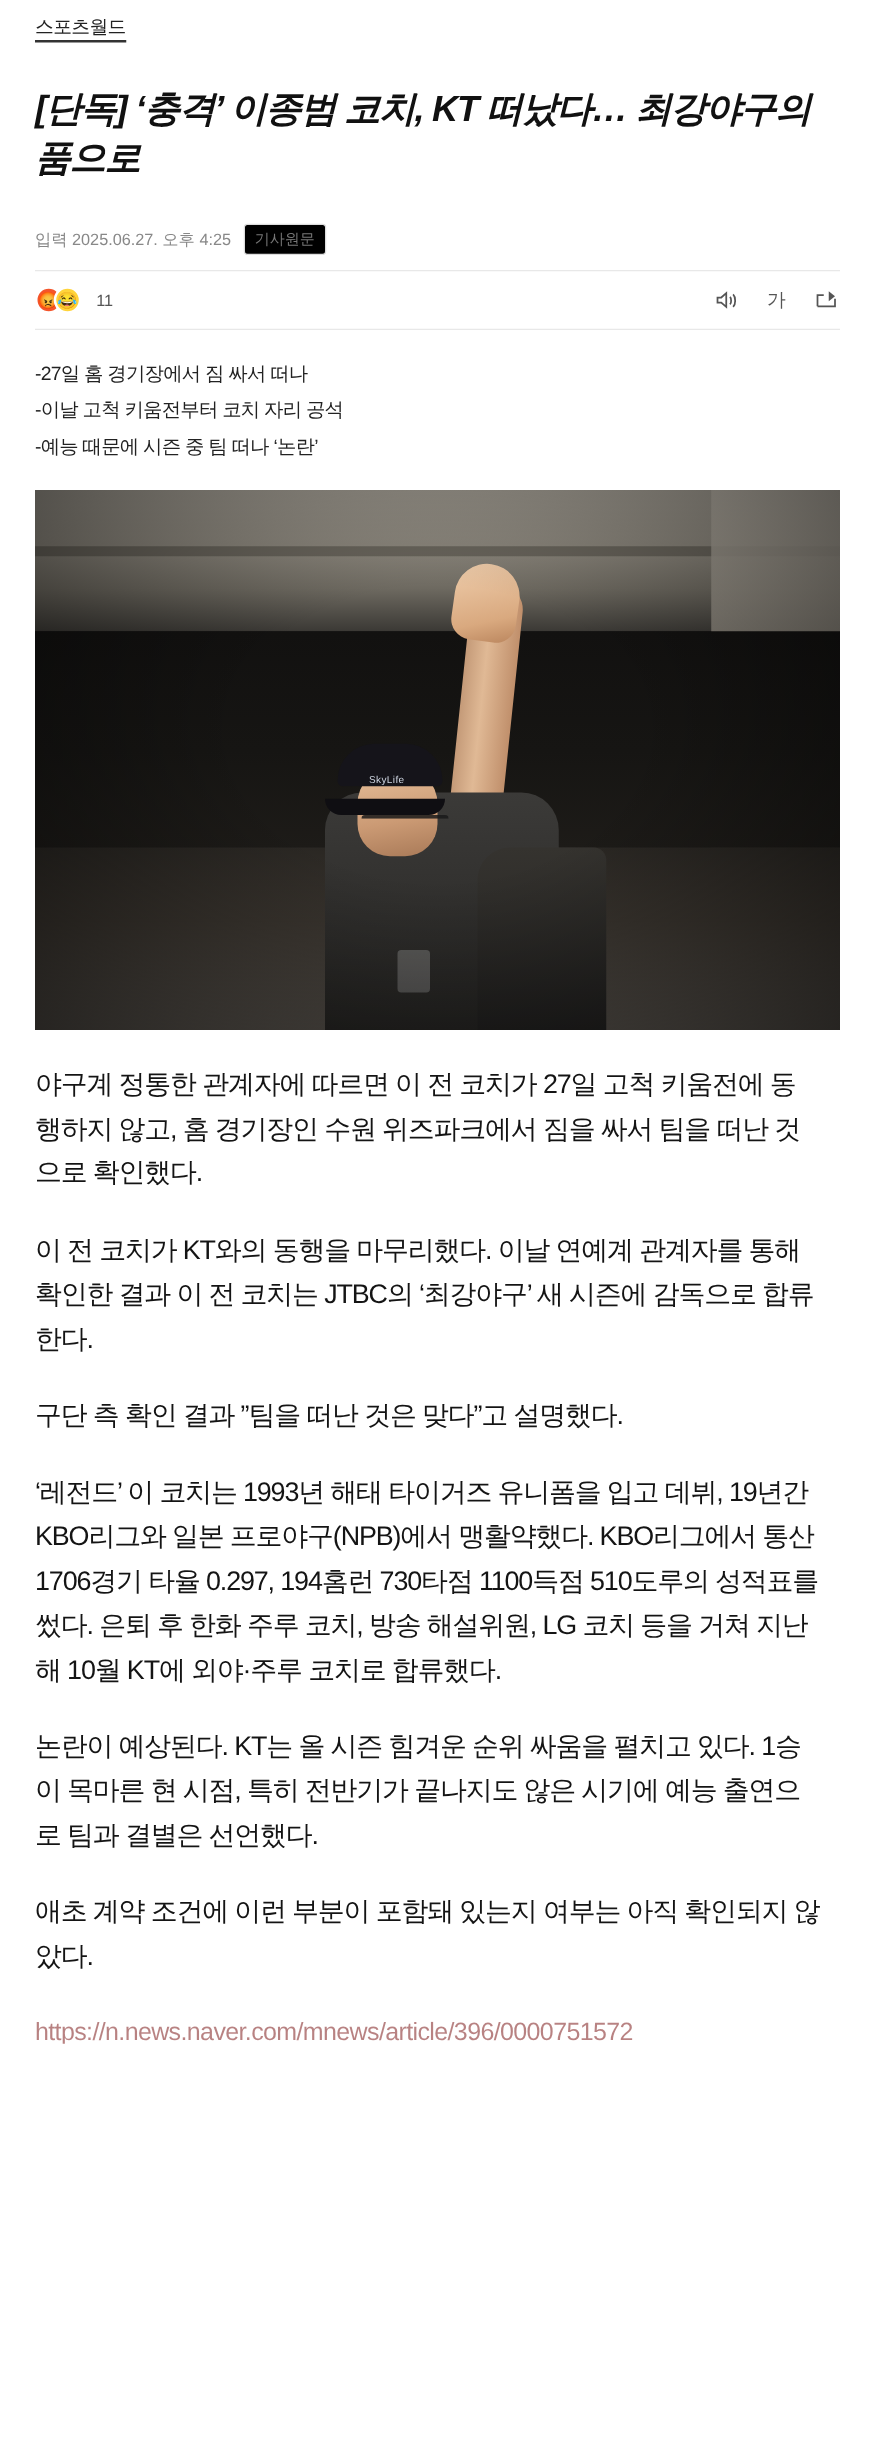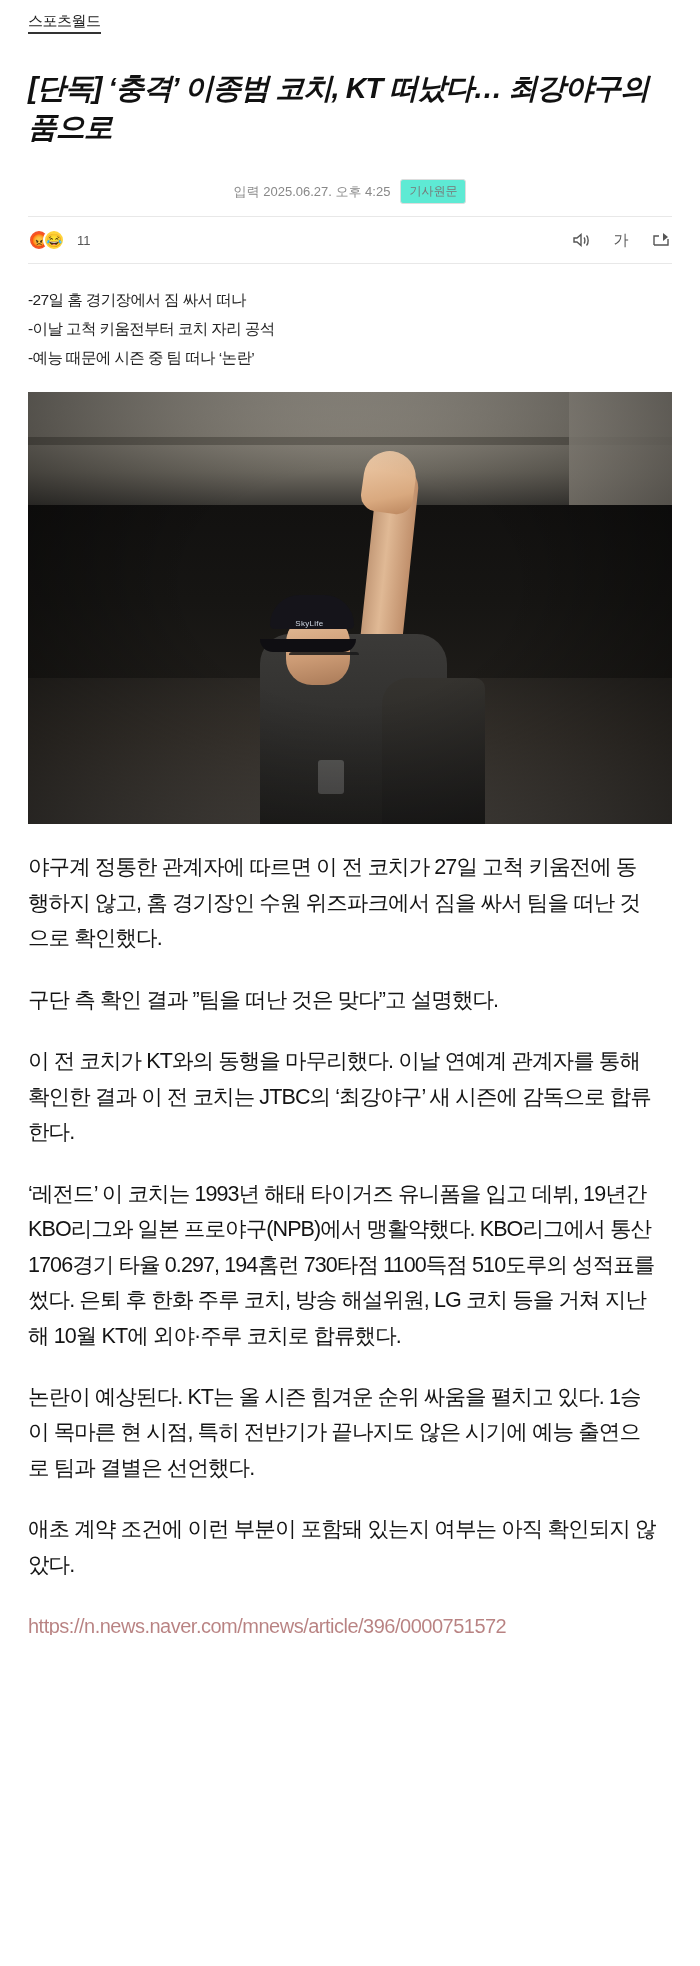--- a/index.html
+++ b/index.html
@@ -39,33 +39,32 @@
     font-weight: bold;
     color: #111;
     letter-spacing: -1px;
     font-style: italic;
   }
   .meta-row {
     padding: 14px 28px 0 28px;
     display: flex;
     align-items: center;
     gap: 10px;
-    justify-content: center;
   }
   .meta-date {
     font-size: 13px;
     color: #888;
   }
   .meta-source {
     font-size: 12px;
     color: #777;
     border: 1px solid #ddd;
     border-radius: 3px;
     padding: 3px 8px;
-    background: #5eead4;
+    background: #000000;
   }
   .divider {
     height: 1px;
     background: #e8e8e8;
     margin: 12px 28px 0 28px;
   }
   .reaction-row {
     padding: 12px 28px 12px 28px;
     display: flex;
     align-items: center;
@@ -326,22 +325,22 @@
       <div class="ph-brim"></div>
       <div class="ph-caplogo">SkyLife</div>
       <div class="ph-glasses"></div>
       <div class="ph-jersey-num"></div>
       <div class="ph-vignette"></div>
     </div>
   </div>
 
   <div class="body-copy">
     <p>야구계 정통한 관계자에 따르면 이 전 코치가 27일 고척 키움전에 동행하지 않고, 홈 경기장인 수원 위즈파크에서 짐을 싸서 팀을 떠난 것으로 확인했다.</p>
+    <p>이 전 코치가 KT와의 동행을 마무리했다. 이날 연예계 관계자를 통해 확인한 결과 이 전 코치는 JTBC의 ‘최강야구’ 새 시즌에 감독으로 합류한다.</p>
     <p>구단 측 확인 결과 ”팀을 떠난 것은 맞다”고 설명했다.</p>
-    <p>이 전 코치가 KT와의 동행을 마무리했다. 이날 연예계 관계자를 통해 확인한 결과 이 전 코치는 JTBC의 ‘최강야구’ 새 시즌에 감독으로 합류한다.</p>
     <p>‘레전드’ 이 코치는 1993년 해태 타이거즈 유니폼을 입고 데뷔, 19년간 KBO리그와 일본 프로야구(NPB)에서 맹활약했다. KBO리그에서 통산 1706경기 타율 0.297, 194홈런 730타점 1100득점 510도루의 성적표를 썼다. 은퇴 후 한화 주루 코치, 방송 해설위원, LG 코치 등을 거쳐 지난해 10월 KT에 외야·주루 코치로 합류했다.</p>
     <p>논란이 예상된다. KT는 올 시즌 힘겨운 순위 싸움을 펼치고 있다. 1승이 목마른 현 시점, 특히 전반기가 끝나지도 않은 시기에 예능 출연으로 팀과 결별은 선언했다.</p>
     <p>애초 계약 조건에 이런 부분이 포함돼 있는지 여부는 아직 확인되지 않았다.</p>
   </div>
 
   <div class="tail-link">https://n.news.naver.com/mnews/article/396/0000751572</div>
 
 </div>
 
 </body></html>

